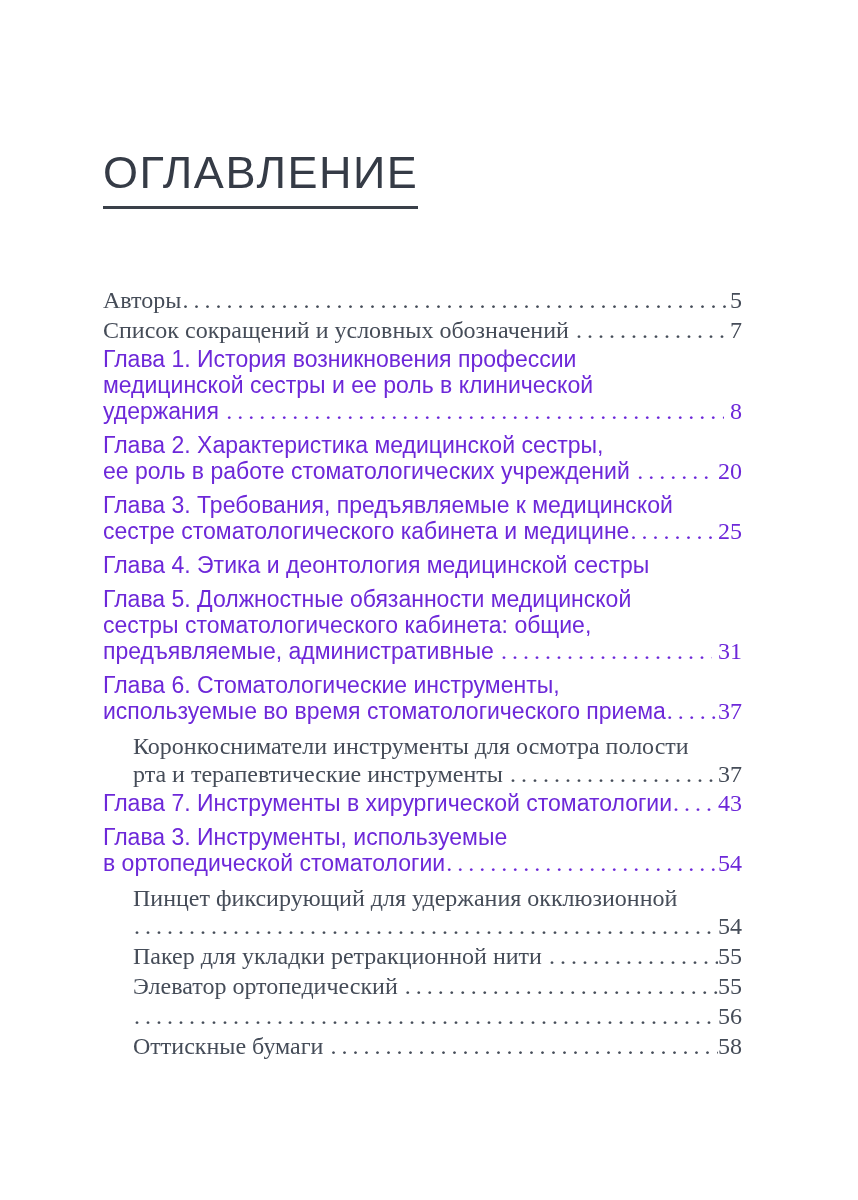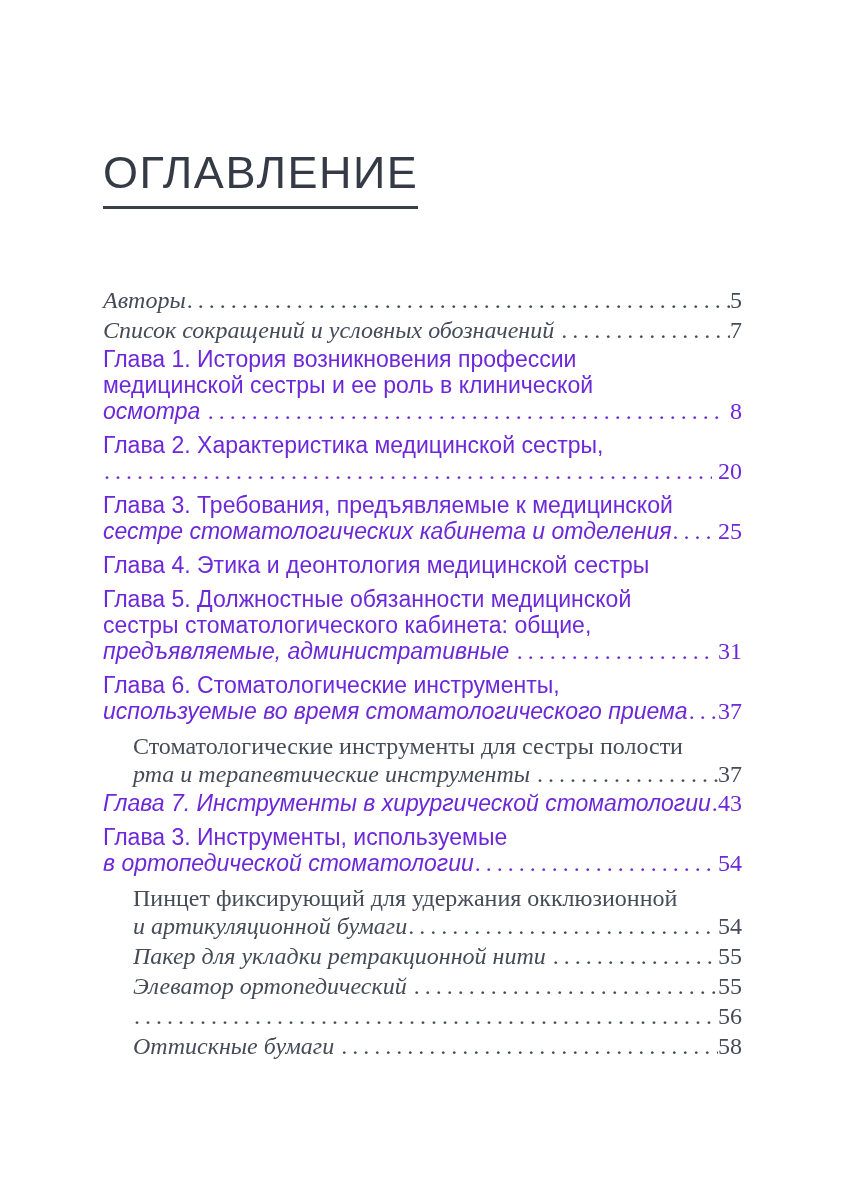--- a/index.html
+++ b/index.html
@@ -59,21 +59,20 @@
   .entry .line {
     white-space: pre;
   }
   .dotline {
     display: flex;
     align-items: baseline;
   }
   .lead-text {
     white-space: pre;
     flex: 0 0 auto;
-    font-style: italic;
   }
   .leader {
     flex: 1 1 auto;
     overflow: hidden;
     white-space: nowrap;
     min-width: 0;
   }
   .leader::after {
     content: "....................................................................................................";
     font-family: "Liberation Serif", serif;
@@ -110,38 +109,39 @@
         <span class="lead-text">Список сокращений и условных обозначений </span>
         <span class="leader"></span>
         <span class="pagenum">7</span>
       </div>
     </div>
 
     <div class="entry sans">
       <div class="line">Глава 1. История возникновения профессии</div>
       <div class="line">медицинской сестры и ее роль в клинической</div>
       <div class="dotline">
-        <span class="lead-text">осмотра </span>
+        <span class="lead-text">удержания </span>
         <span class="leader"></span>
         <span class="pagenum"> 8</span>
       </div>
     </div>
 
     <div class="entry sans">
       <div class="line">Глава 2. Характеристика медицинской сестры,</div>
       <div class="dotline">
+        <span class="lead-text">ее роль в работе стоматологических учреждений </span>
         <span class="leader"></span>
         <span class="pagenum"> 20</span>
       </div>
     </div>
 
     <div class="entry sans">
       <div class="line">Глава 3. Требования, предъявляемые к медицинской</div>
       <div class="dotline">
-        <span class="lead-text">сестре стоматологических кабинета и отделения</span>
+        <span class="lead-text">сестре стоматологического кабинета и медицине</span>
         <span class="leader"></span>
         <span class="pagenum"> 25</span>
       </div>
     </div>
 
     <div class="entry sans">
       <div class="line">Глава 4. Этика и деонтология медицинской сестры</div>
     </div>
 
     <div class="entry sans">
@@ -157,21 +157,21 @@
     <div class="entry sans">
       <div class="line">Глава 6. Стоматологические инструменты,</div>
       <div class="dotline">
         <span class="lead-text">используемые во время стоматологического приема</span>
         <span class="leader"></span>
         <span class="pagenum">37</span>
       </div>
     </div>
 
     <div class="entry serif indent">
-      <div class="line">Стоматологические инструменты для сестры полости</div>
+      <div class="line">Коронкосниматели инструменты для осмотра полости</div>
       <div class="dotline">
         <span class="lead-text">рта и терапевтические инструменты </span>
         <span class="leader"></span>
         <span class="pagenum">37</span>
       </div>
     </div>
 
     <div class="entry sans">
       <div class="dotline">
         <span class="lead-text">Глава 7. Инструменты в хирургической стоматологии</span>
@@ -185,21 +185,20 @@
       <div class="dotline">
         <span class="lead-text">в ортопедической стоматологии</span>
         <span class="leader"></span>
         <span class="pagenum">54</span>
       </div>
     </div>
 
     <div class="entry serif indent">
       <div class="line">Пинцет фиксирующий для удержания окклюзионной</div>
       <div class="dotline">
-        <span class="lead-text">и артикуляционной бумаги</span>
         <span class="leader"></span>
         <span class="pagenum">54</span>
       </div>
     </div>
 
     <div class="entry serif indent">
       <div class="dotline">
         <span class="lead-text">Пакер для укладки ретракционной нити </span>
         <span class="leader"></span>
         <span class="pagenum">55</span>

